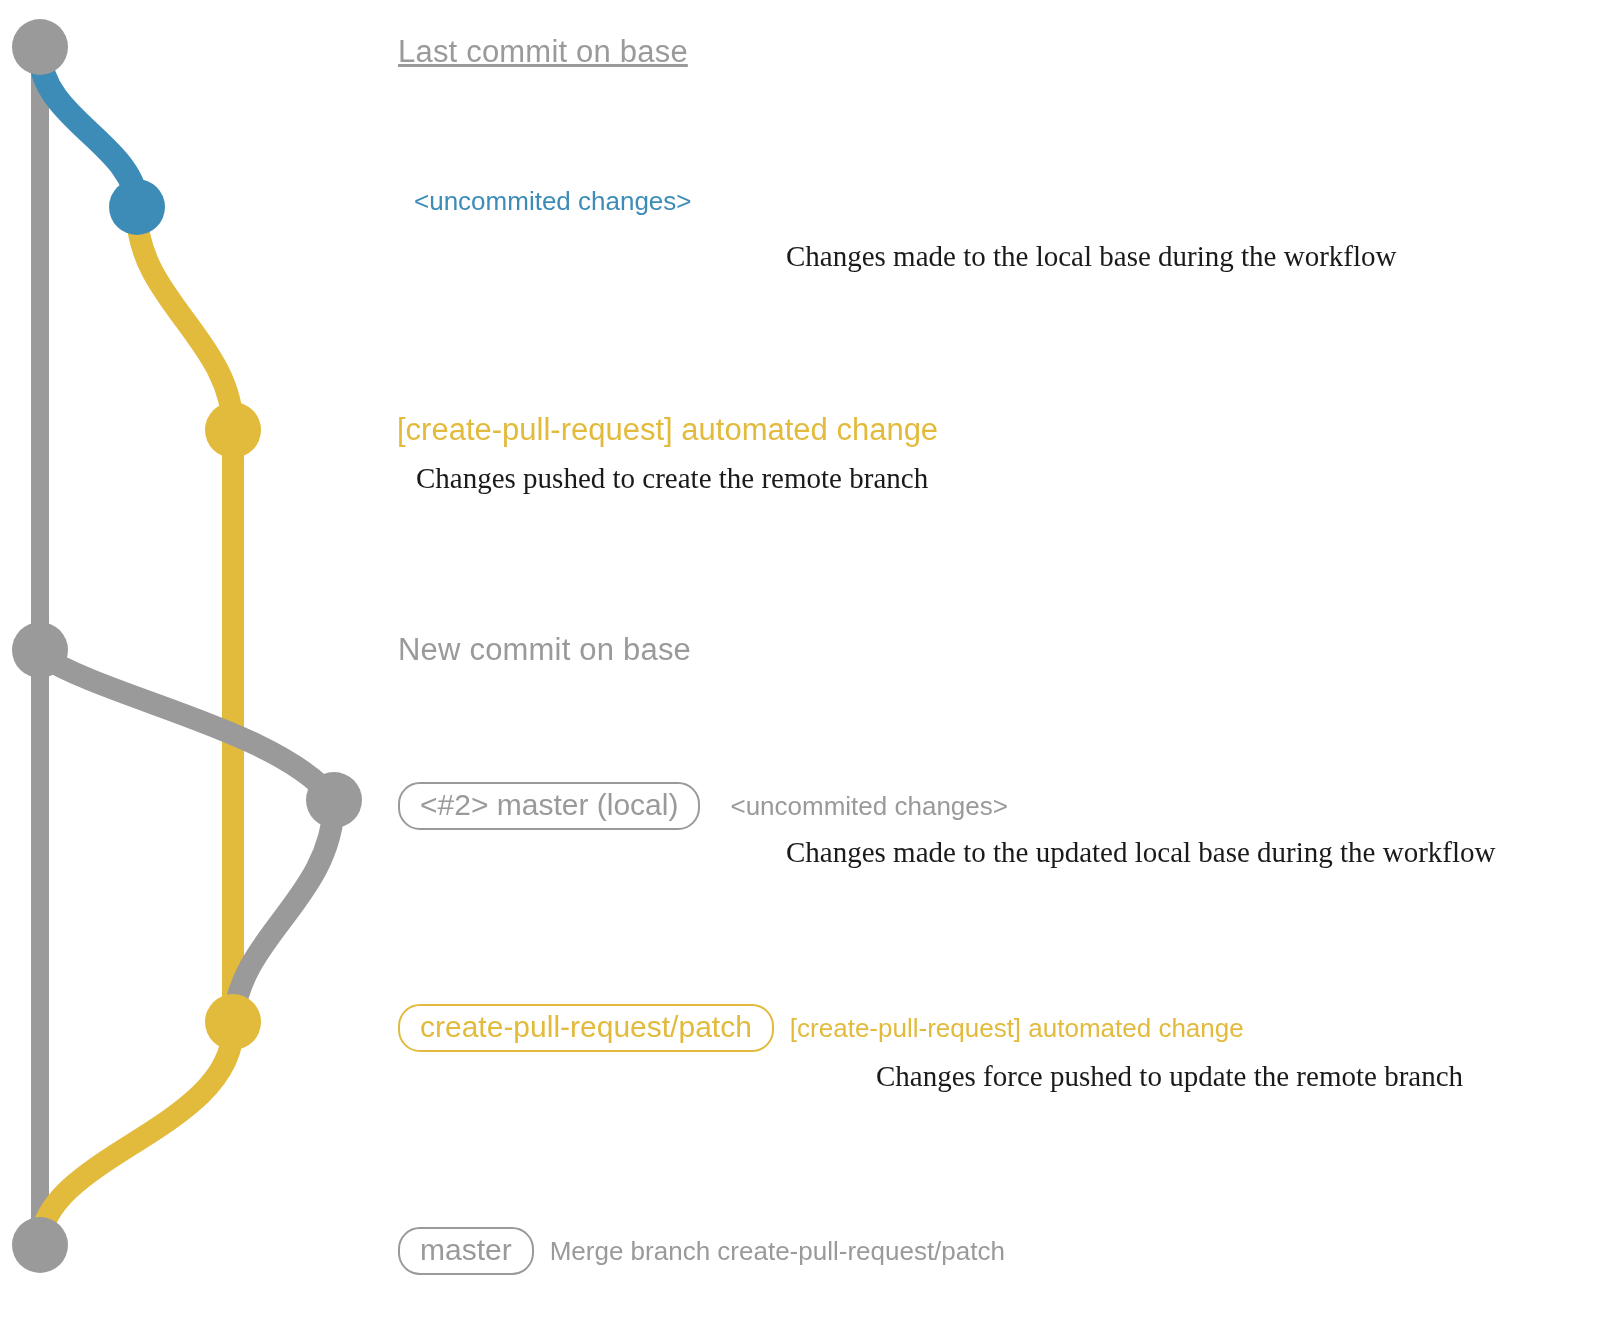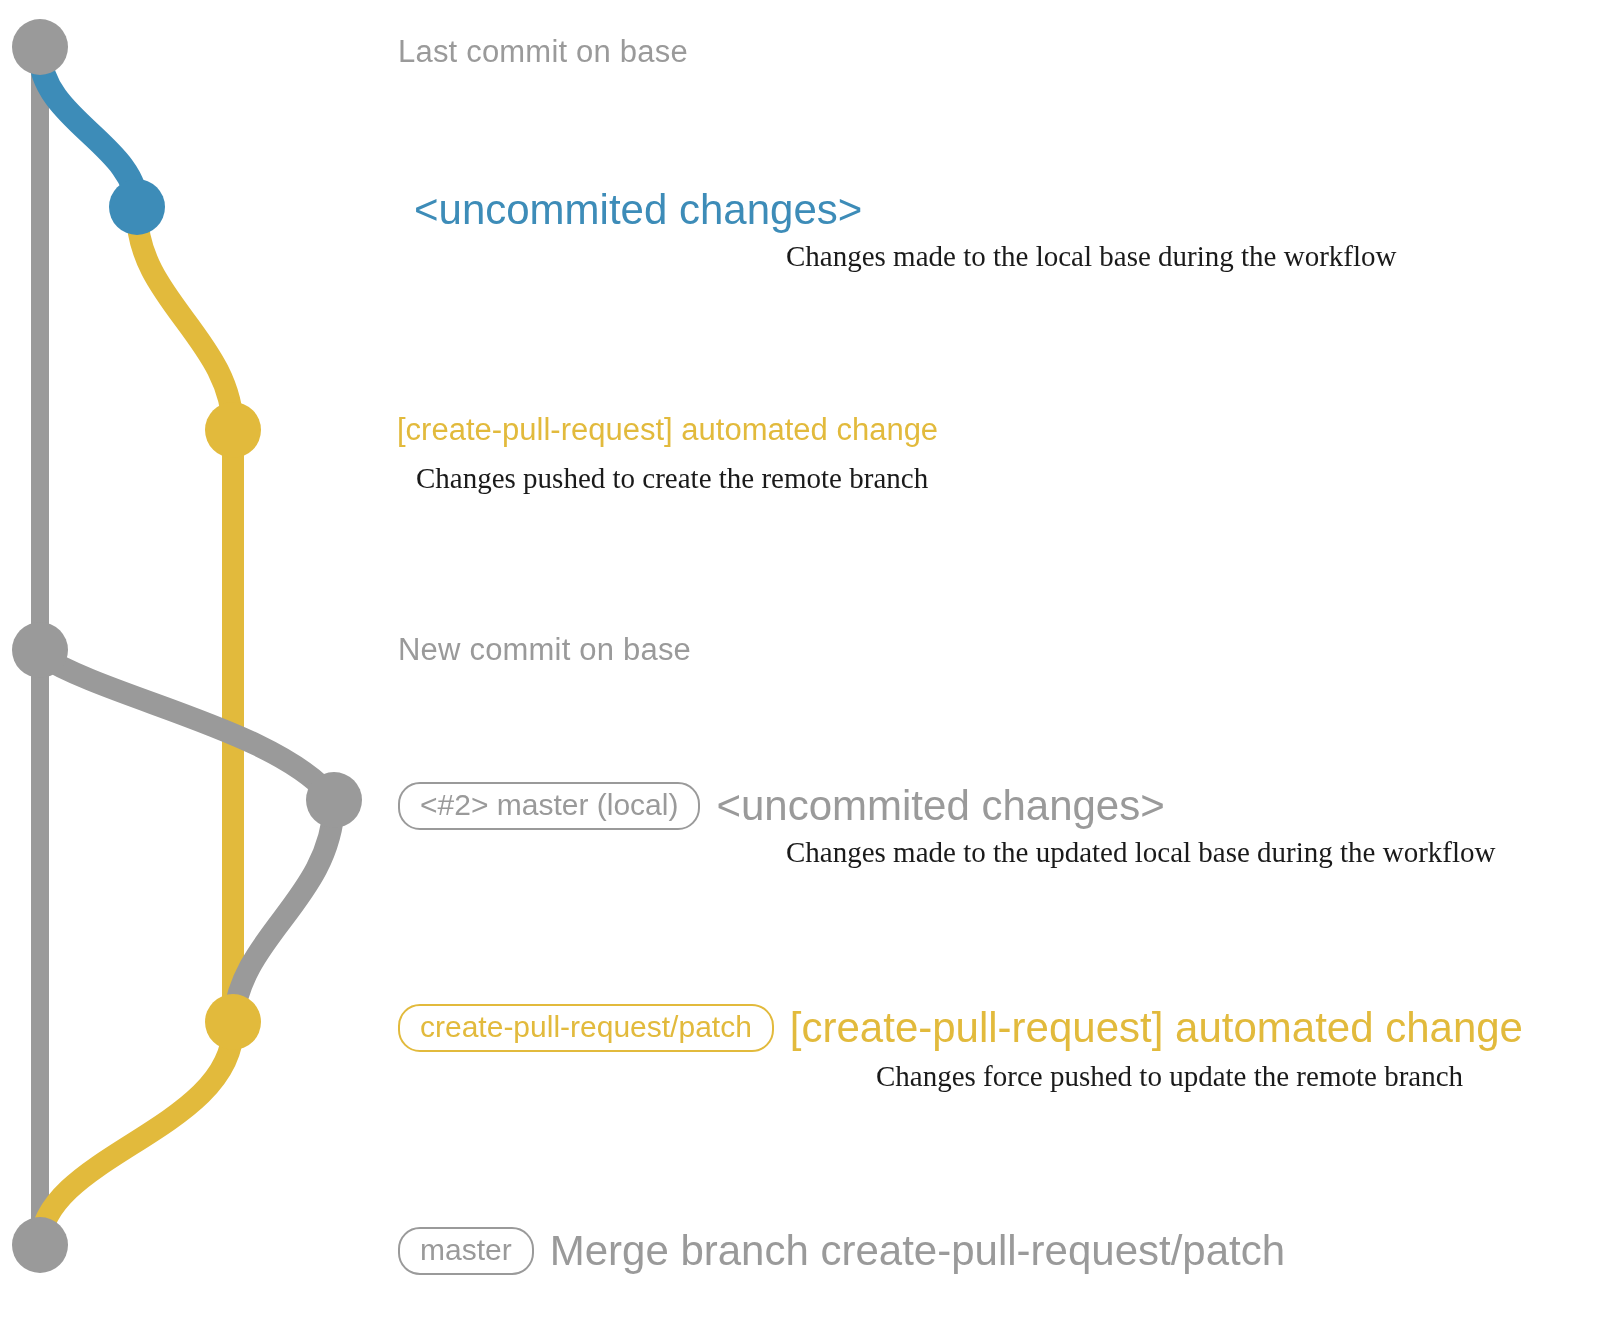--- a/index.html
+++ b/index.html
@@ -48,21 +48,21 @@
     font-size: 30px;
     line-height: 1.0;
     color: #9a9a9a;
     background: #ffffff;
   }
   .pill.blue  { border-color: #3d8cb8; color: #3d8cb8; }
   .pill.yellow{ border-color: #e2ba3c; color: #e2ba3c; text-align: center; }
   .subject {
     margin-left: 16px;
     font-family: "Liberation Sans", sans-serif;
-    font-size: 42px;
+    font-size: 26px;
     color: #9a9a9a;
   }
   .subject.blue   { color: #3d8cb8; }
   .subject.yellow { color: #e2ba3c; }
   .subject-solo {
     font-family: "Liberation Sans", sans-serif;
     font-size: 31px;
     color: #e2ba3c;
   }
   
@@ -95,35 +95,35 @@
 
   <circle cx="40" cy="47" r="28" fill="#9a9a9a"></circle>
   <circle cx="137" cy="207" r="28" fill="#3d8cb8"></circle>
   <circle cx="233" cy="430" r="28" fill="#e2ba3c"></circle>
   <circle cx="40" cy="650" r="28" fill="#9a9a9a"></circle>
   <circle cx="334" cy="800" r="28" fill="#9a9a9a"></circle>
   <circle cx="233" cy="1022" r="28" fill="#e2ba3c"></circle>
   <circle cx="40" cy="1245" r="28" fill="#9a9a9a"></circle>
 </svg>
 
-<div class="anno heading" style="left:398px; top:34px;">Last commit on base</div>
+<div class="anno heading" style="left:398px; top:34px;text-decoration:underline;">Last commit on base</div>
 
 <div class="row" style="left:398px; top:186px;">
   <span class="subject blue">&lt;uncommited changes&gt;</span>
 </div>
 <div class="caption" style="left:786px; top:240px;">Changes made to the local base during the workflow</div>
 
 <div class="row" style="left:397px; top:412px;">
   <span class="subject-solo">[create-pull-request] automated change</span>
 </div>
 <div class="caption" style="left:416px; top:462px;">Changes pushed to create the remote branch</div>
 
 <div class="anno heading" style="left:398px; top:632px;">New commit on base</div>
 
-<div class="row" style="left:398px; top:782px;">
+<div class="row" style="left:398px; top:782px;gap:14px;">
   <span class="pill">&lt;#2&gt; master (local)</span>
   <span class="subject">&lt;uncommited changes&gt;</span>
 </div>
 <div class="caption" style="left:786px; top:836px;">Changes made to the updated local base during the workflow</div>
 
 <div class="row" style="left:398px; top:1004px;">
   <span class="pill yellow">create-pull-request/patch</span>
   <span class="subject yellow">[create-pull-request] automated change</span>
 </div>
 <div class="caption" style="left:876px; top:1060px;">Changes force pushed to update the remote branch</div>

